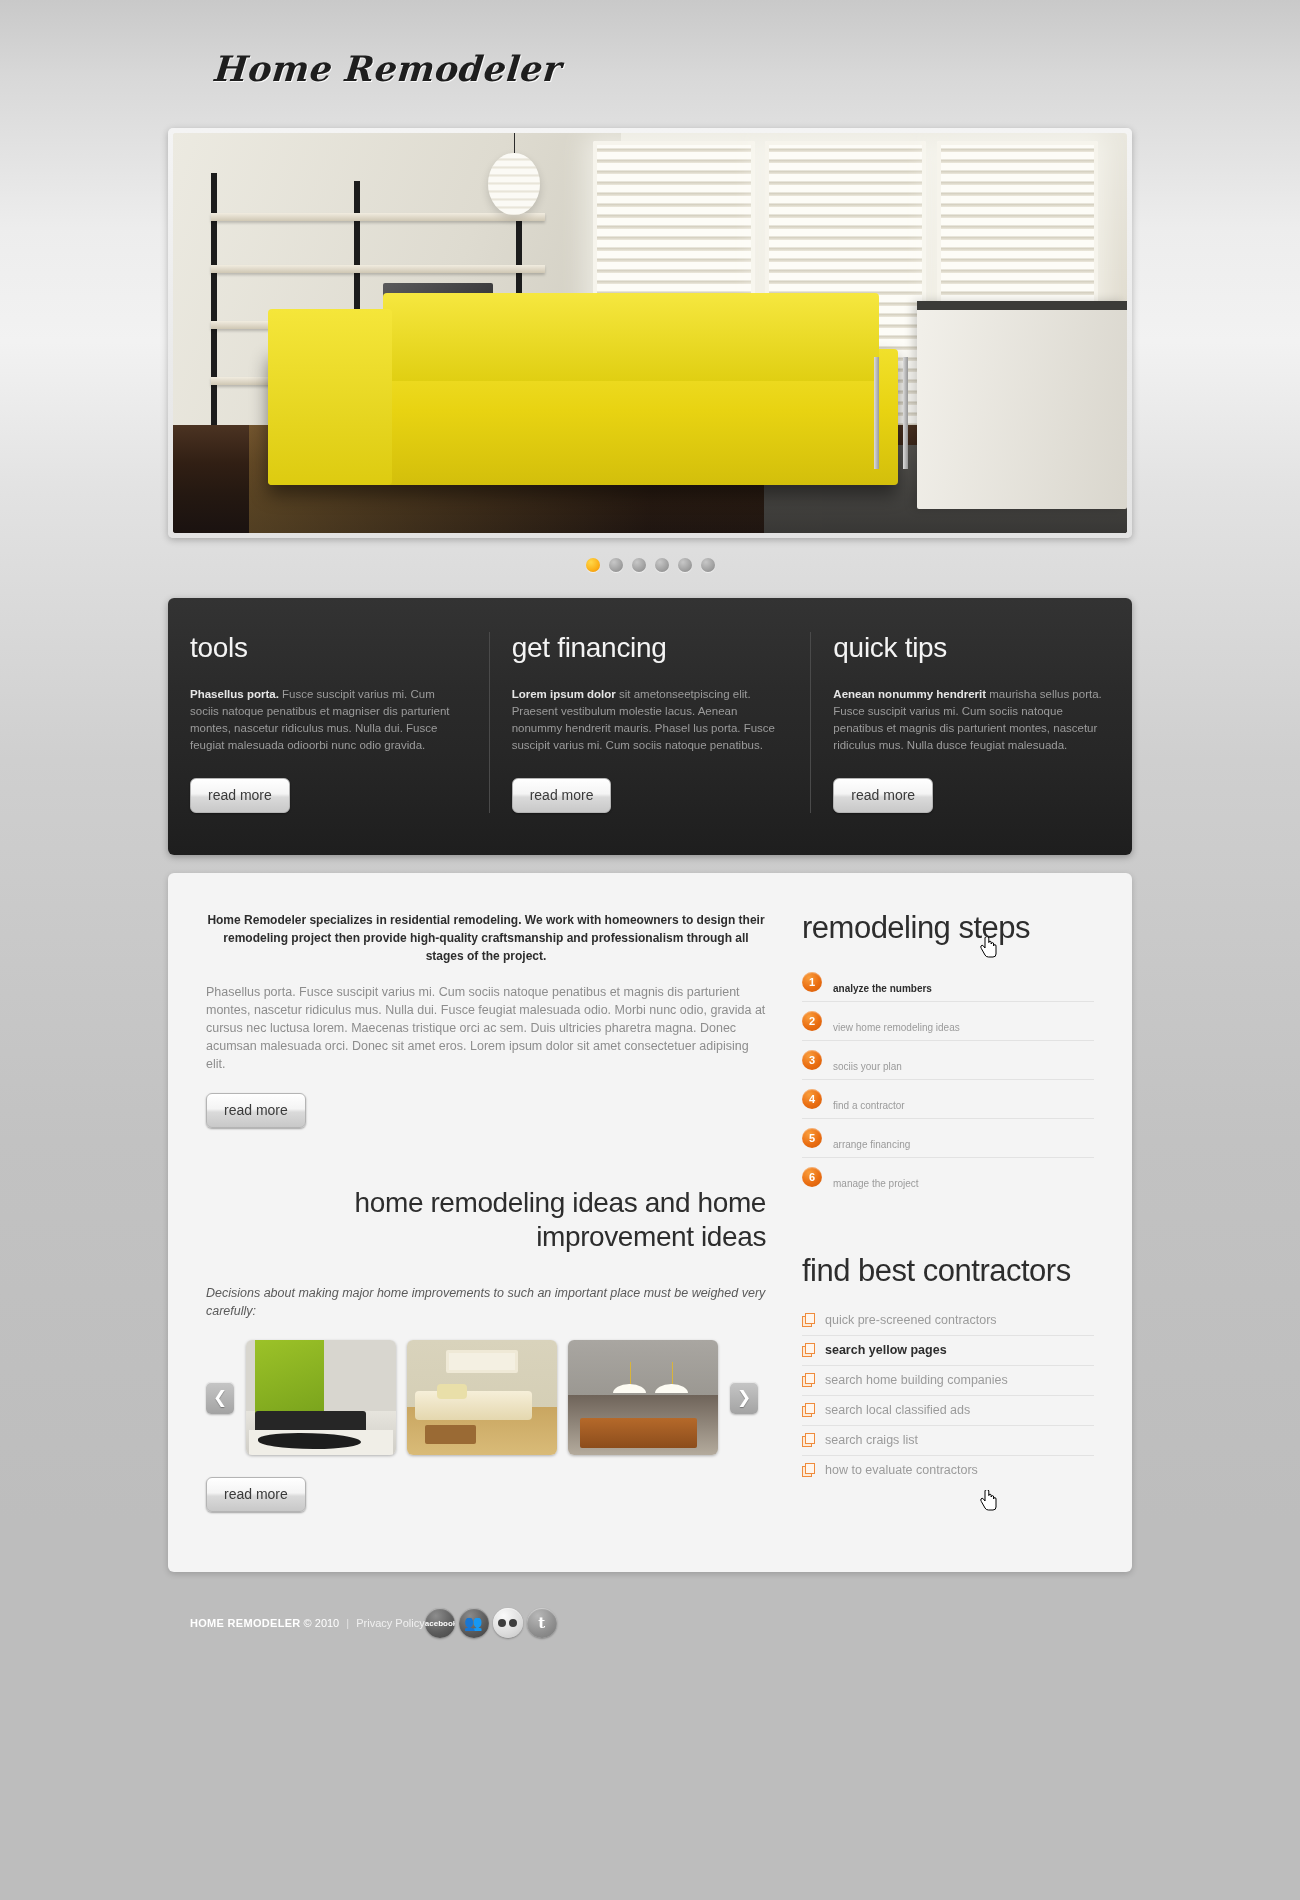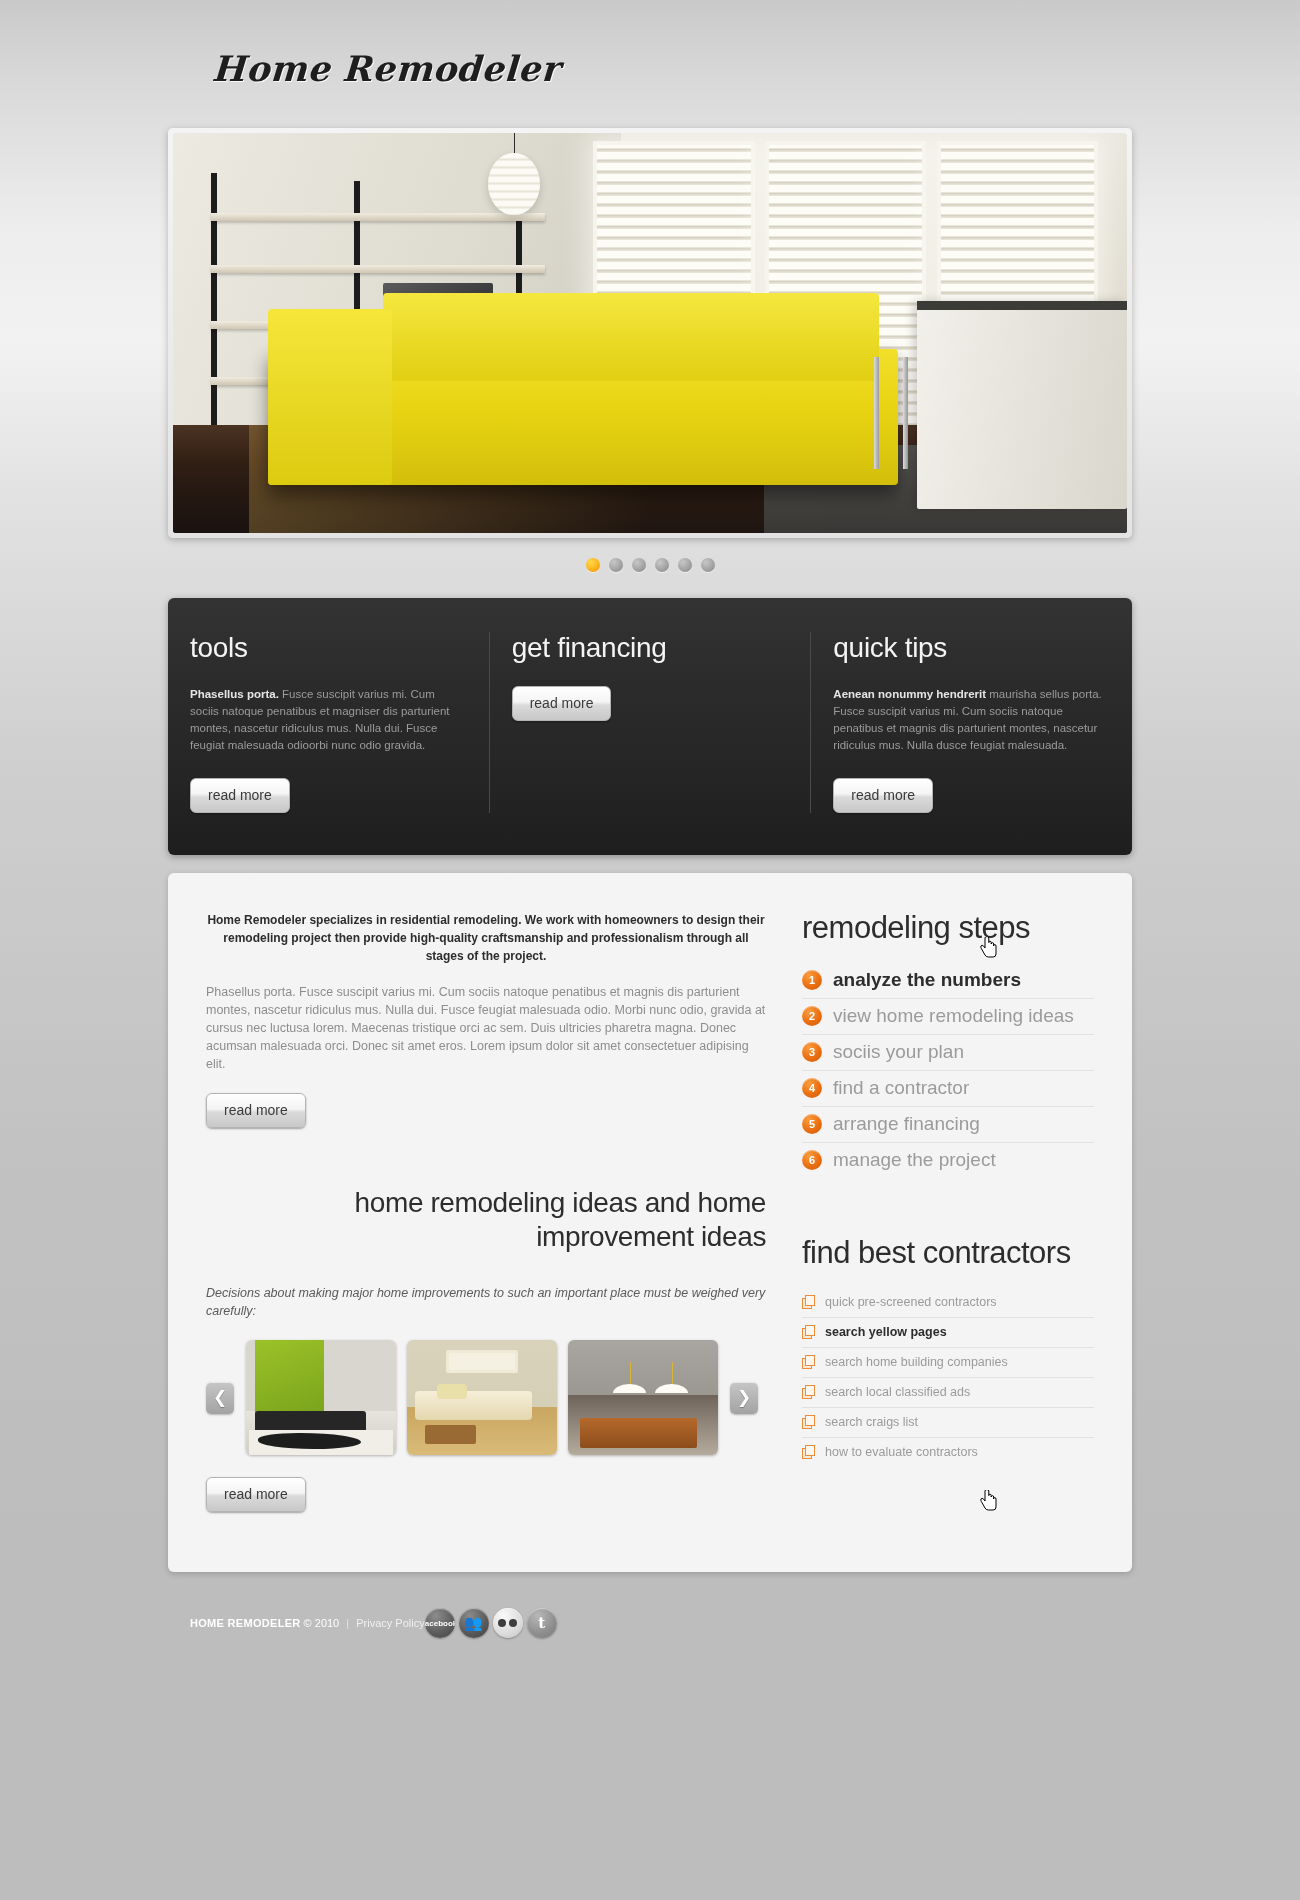--- a/index.html
+++ b/index.html
@@ -194,21 +194,21 @@
     cursor: pointer;
   }
   .step:last-child { border-bottom: none; }
   .step .num {
     width: 20px; height: 20px; border-radius: 50%; flex: none;
     background: radial-gradient(circle at 35% 28%, #f99d3c 0%, #ea6e12 55%, #d35a07 100%);
     color: #fff; font-size: 11px; font-weight: bold;
     display: flex; align-items: center; justify-content: center;
     box-shadow: inset 0 1px 1px rgba(255,255,255,.4);
   }
-  .step .txt { font-size: 19px; color: #9b9b9b; }
+  .step .txt { font-size: 10px; color: #9b9b9b; margin-top: 14px; }
   .step.active .txt { color: #2d2d2d; font-weight: bold; }
 
   
   .links { margin-top: 6px; }
   .link-row {
     display: flex; align-items: center; gap: 10px;
     padding: 7px 0 8px;
     border-bottom: 1px solid #e2e2e2;
     cursor: pointer;
   }
@@ -341,20 +341,21 @@
   </div>
 
   <div class="promo">
     <div class="promo-col">
       <h2>tools</h2>
       <p><b>Phasellus porta.</b><span> Fusce suscipit varius mi. Cum sociis natoque penatibus et magniser dis parturient montes, nascetur ridiculus mus. Nulla dui. Fusce feugiat malesuada odioorbi nunc odio gravida.</span></p>
       <span class="btn">read more</span>
     </div>
     <div class="promo-col">
       <h2>get financing</h2>
+      <p><b>Lorem ipsum dolor</b><span> sit ametonseetpiscing elit. Praesent vestibulum molestie lacus. Aenean nonummy hendrerit mauris. Phasel lus porta. Fusce suscipit varius mi. Cum sociis natoque penatibus.</span></p>
       <span class="btn">read more</span>
     </div>
     <div class="promo-col">
       <h2>quick tips</h2>
       <p><b>Aenean nonummy hendrerit</b><span> maurisha sellus porta. Fusce suscipit varius mi. Cum sociis natoque penatibus et magnis dis parturient montes, nascetur ridiculus mus. Nulla dusce feugiat malesuada.</span></p>
       <span class="btn">read more</span>
     </div>
   </div>
 
   <div class="content">

